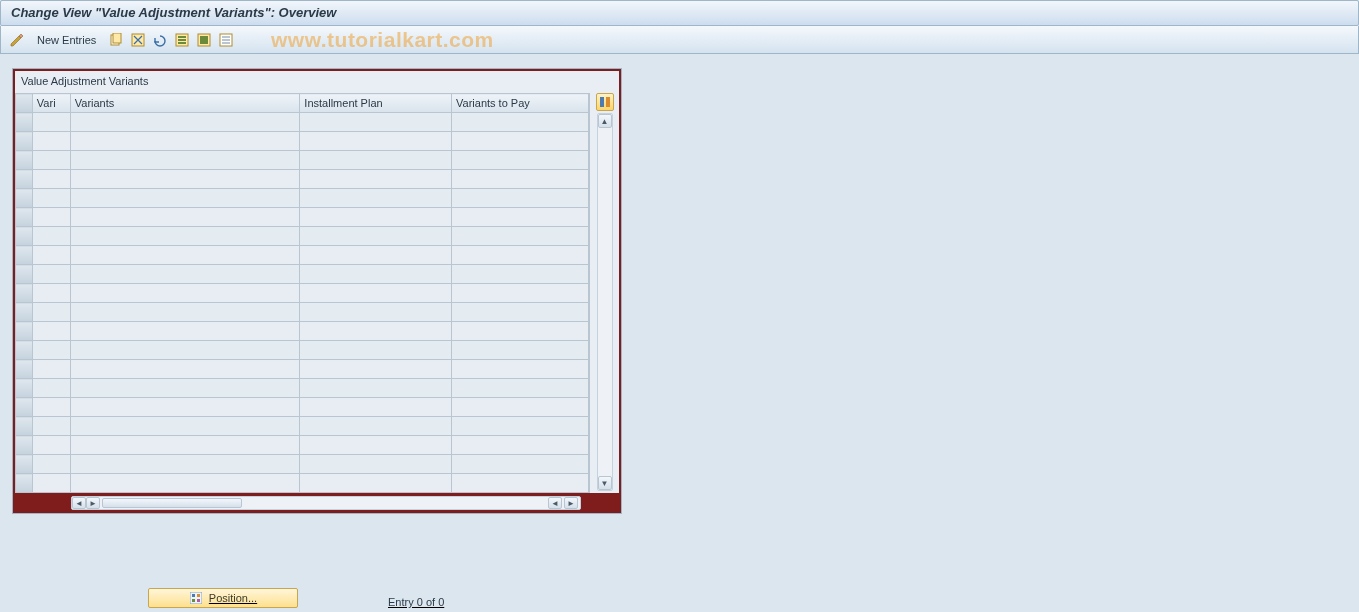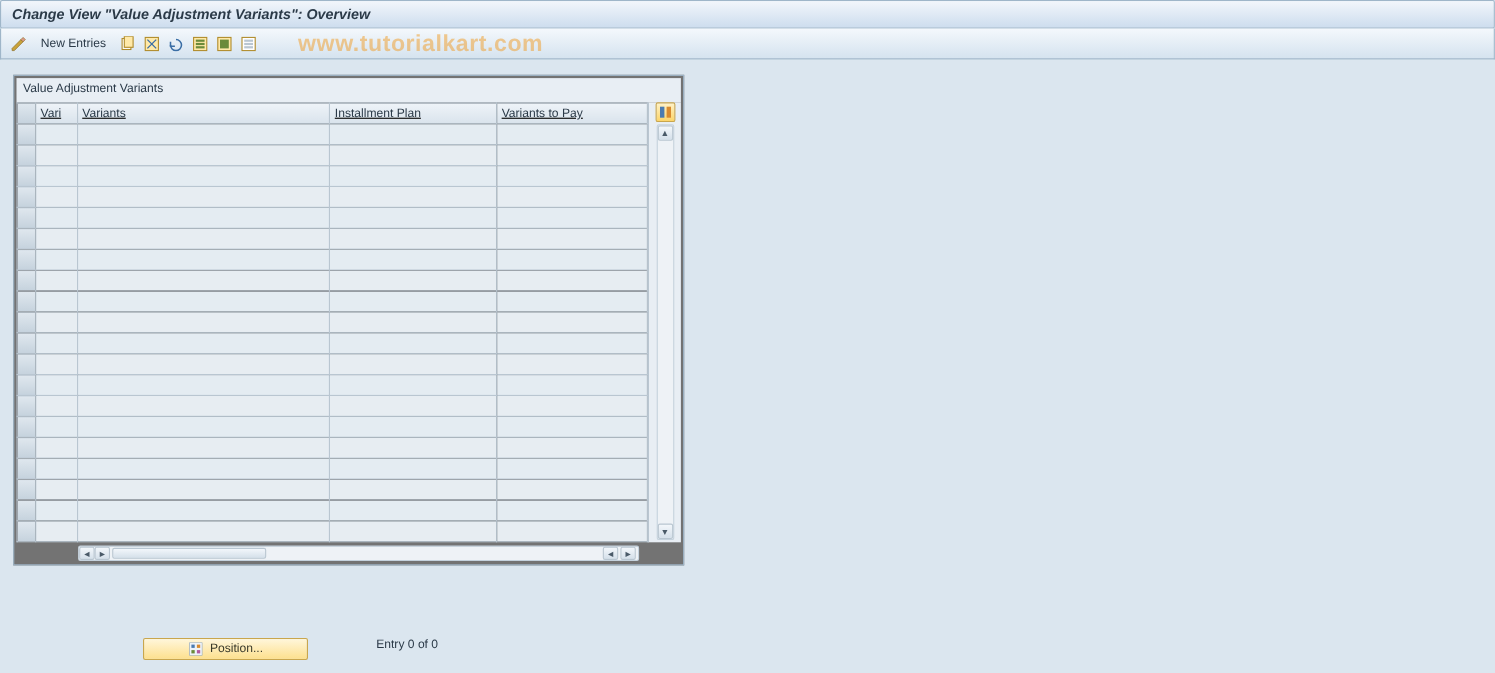--- a/index.html
+++ b/index.html
@@ -64,42 +64,41 @@
       font-weight: bold;
       color: rgba(238,163,54,0.55);
       letter-spacing: 0.5px;
       pointer-events: none;
     }
     
     .grid-wrap {
       margin: 14px 0 0 12px;
       width: 610px;
       border: 1px solid #9fb6c9;
-      background: #737373;
+      background: #7f1d1d;
       padding: 2px;
       position: relative;
     }
     .grid-title {
       font-size: 11px;
       color: #2b3a48;
       padding: 4px 6px 6px 6px;
       background: #e8eef4;
     }
     .grid-inner {
       position: relative;
       display: flex;
     }
     .grid-left {
       flex: 1;
     }
     table.grid {
       border-collapse: collapse;
       width: 100%;
       table-layout: fixed;
-      text-decoration: underline;
     }
     table.grid th, table.grid td {
       border: 1px solid #b9c6d1;
       height: 19px;
       font-weight: normal;
       text-align: left;
       padding: 0 4px;
       background: #e4ecf2;
       font-size: 11px;
       color: #2b3a48;
@@ -196,24 +195,25 @@
       border-radius:2px;
       cursor:pointer;
     }
     .hscroll .htrack { flex:1; }
     .hscroll-right-arrows { display:flex; gap:2px; margin-left:auto; margin-right:2px;}
 
     
     .footer {
       position:absolute;
       top: 580px;
-      left: 0; right:0;
+      left: 18px; right:0;
       height: 28px;
       display:flex;
-      align-items:flex-start;
+      align-items:flex-end;
+      text-decoration:underline;
     }
     .position-btn {
       margin-left: 130px;
       width: 150px;
       height: 20px;
       border:1px solid #c9a64d;
       background:linear-gradient(to bottom,#fff6da,#fde08e);
       border-radius:2px;
       display:flex;
       align-items:center;
@@ -221,21 +221,21 @@
       gap:6px;
       cursor:pointer;
       font-size:11px;
       color:#3a3a2a;
     }
     .position-btn .ic {
       width:14px;height:14px;
       display:flex;align-items:center;justify-content:center;
     }
     .entry-text {
-      margin-left: 62px;
+      margin-left: 90px;
       font-size:11px;
       color:#2b3a48;
     }
     svg { display:block; }
   </style>
 </head>
 <body>
 
 <div class="title-bar">
   <span>Change View "Value Adjustment Variants": Overview</span>

